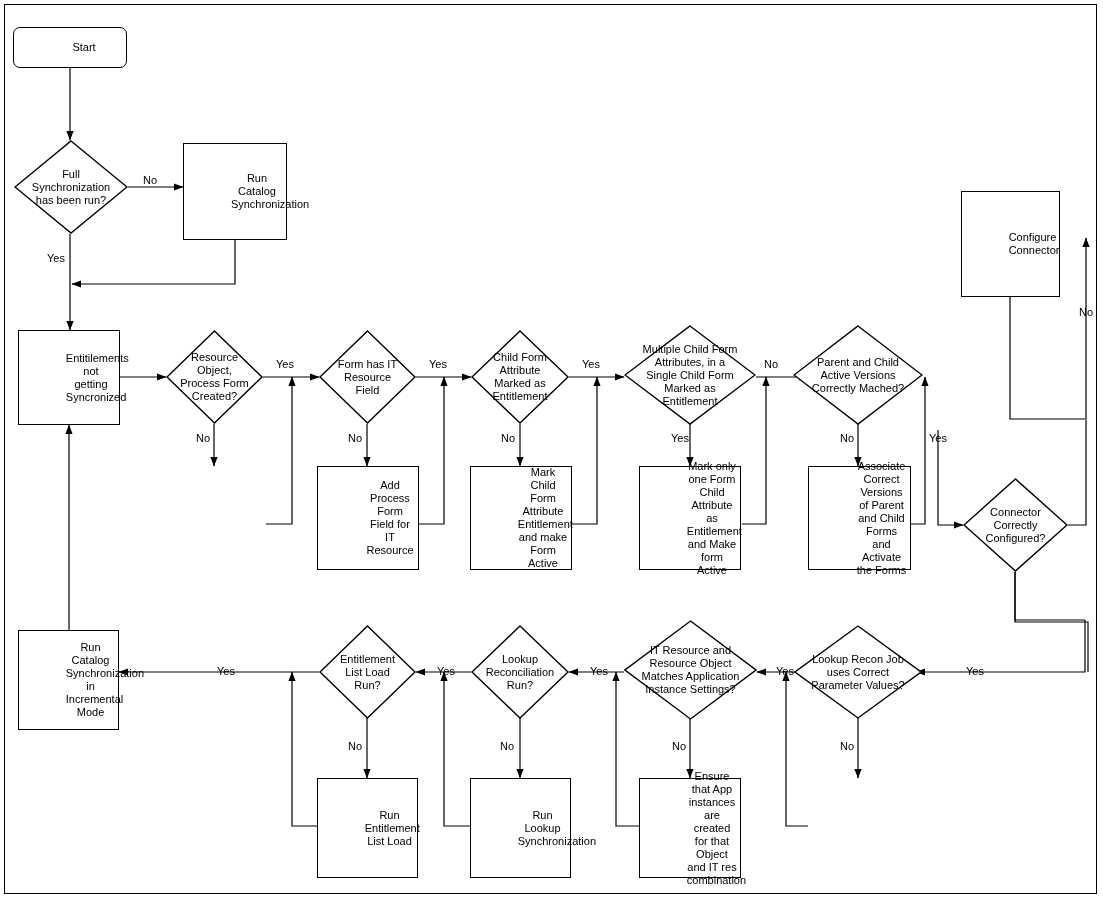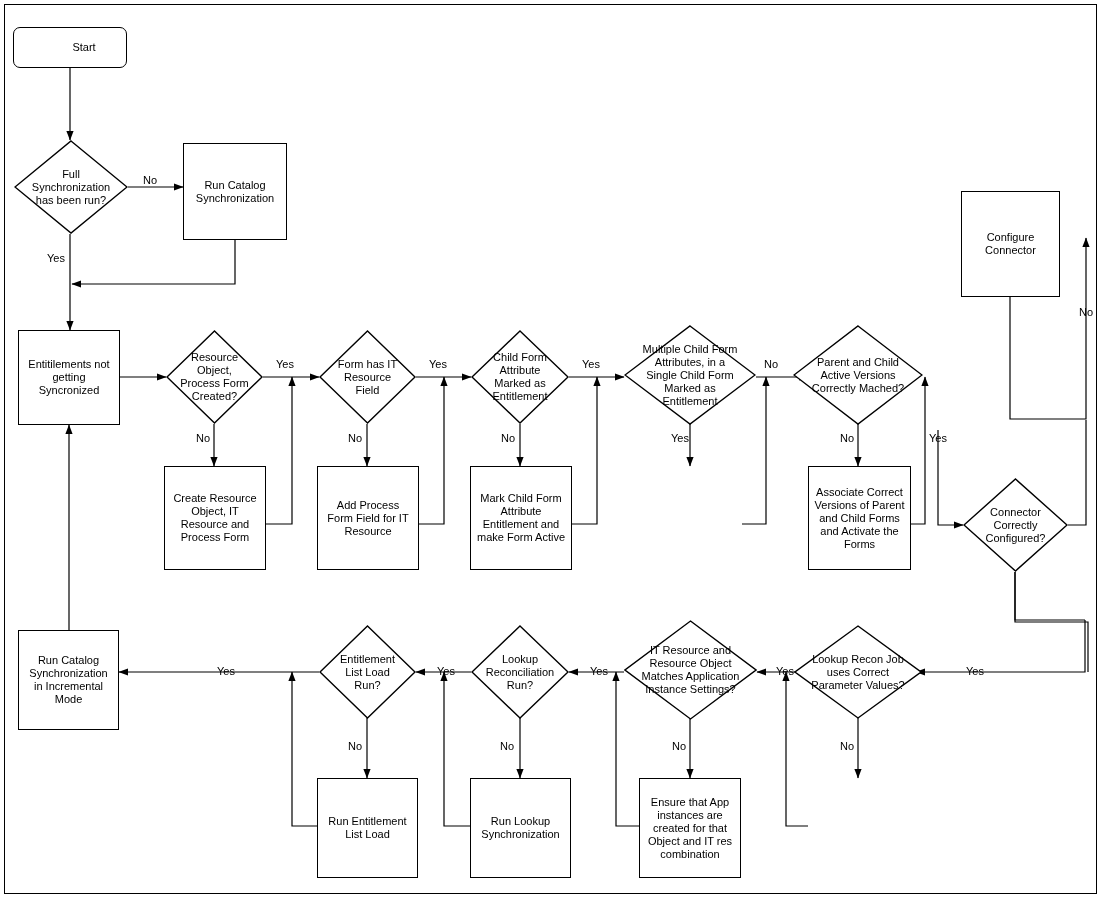--- a/index.html
+++ b/index.html
@@ -25,20 +25,21 @@
     align-items:center;
     justify-content:center;
     text-align:center;
     color:#000;
     font-size:11px;
     line-height:13px;
   }
   .rect{
     border:1px solid #000;
     background:#ffffff;
+    padding-left:44px;
   }
   .rounded{
     border:1px solid #000;
     background:#ffffff;
     border-radius:7px;
   }
   .diamond{
     background:transparent;
   }
   .diamond .dshape{
@@ -173,23 +174,20 @@
     <span class="ntext">Entitilements not getting Syncronized</span>
   </div>
 
   <div class="node diamond" style="left:166px;top:330px;width:97px;height:94px;">
     <svg class="dshape" viewBox="0 0 97 94" preserveAspectRatio="none">
       <polygon points="48.5,1 96,47 48.5,93 1,47" fill="#fff" stroke="#000" stroke-width="1.4"></polygon>
     </svg>
     <span class="dtext">Resource Object, Process Form Created?</span>
   </div>
 
-  <div class="node rect" style="left:164px;top:466px;width:102px;height:104px;">
-    <span class="ntext">Create Resource Object, IT Resource and Process Form</span>
-  </div>
 
   <div class="node diamond" style="left:319px;top:330px;width:97px;height:94px;">
     <svg class="dshape" viewBox="0 0 97 94" preserveAspectRatio="none">
       <polygon points="48.5,1 96,47 48.5,93 1,47" fill="#fff" stroke="#000" stroke-width="1.4"></polygon>
     </svg>
     <span class="dtext">Form has IT Resource Field</span>
   </div>
 
   <div class="node rect" style="left:317px;top:466px;width:102px;height:104px;">
     <span class="ntext">Add Process Form Field for IT Resource</span>
@@ -206,20 +204,23 @@
     <span class="ntext">Mark Child Form Attribute Entitlement and make Form Active</span>
   </div>
 
   <div class="node diamond" style="left:624px;top:325px;width:132px;height:100px;">
     <svg class="dshape" viewBox="0 0 132 100" preserveAspectRatio="none">
       <polygon points="66,1 131,50 66,99 1,50" fill="#fff" stroke="#000" stroke-width="1.4"></polygon>
     </svg>
     <span class="dtext">Multiple Child Form Attributes, in a Single Child Form Marked as Entitlement</span>
   </div>
 
+  <div class="node rect" style="left:639px;top:466px;width:102px;height:104px;">
+    <span class="ntext">Mark only one Form Child Attribute as Entitlement and Make form Active</span>
+  </div>
 
   <div class="node diamond" style="left:793px;top:325px;width:130px;height:100px;">
     <svg class="dshape" viewBox="0 0 130 100" preserveAspectRatio="none">
       <polygon points="65,1 129,50 65,99 1,50" fill="#fff" stroke="#000" stroke-width="1.4"></polygon>
     </svg>
     <span class="dtext">Parent and Child Active Versions Correctly Mached?</span>
   </div>
 
   <div class="node rect" style="left:808px;top:466px;width:103px;height:104px;">
     <span class="ntext">Associate Correct Versions of Parent and Child Forms and Activate the Forms</span>

